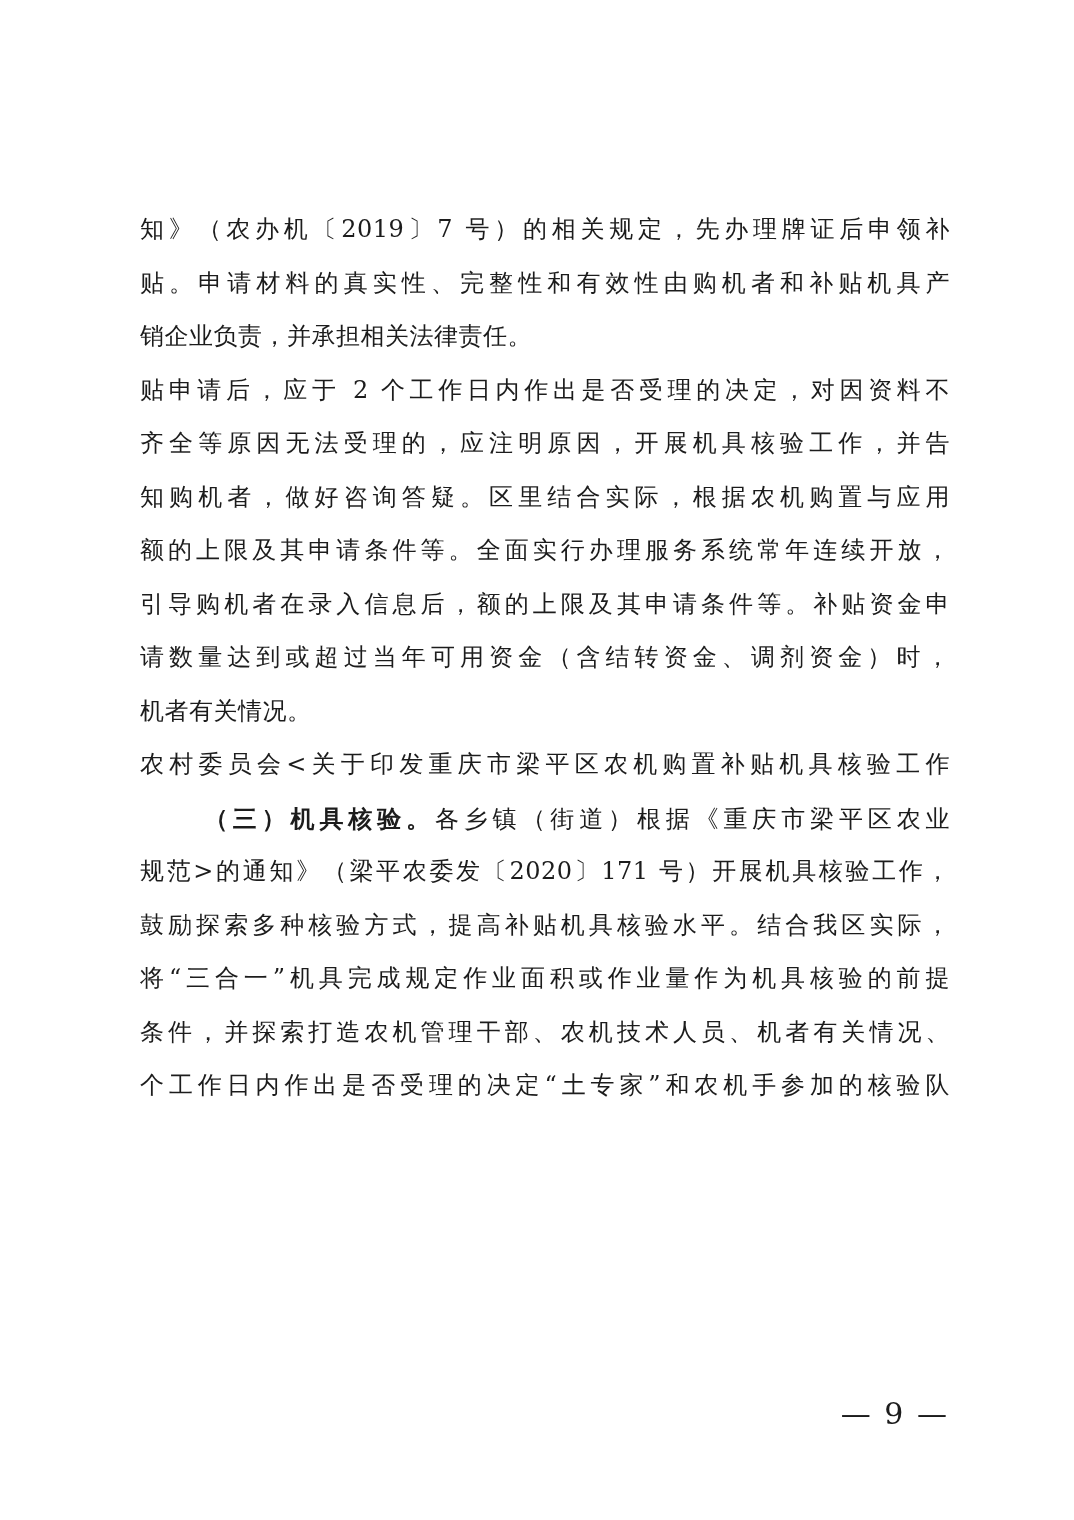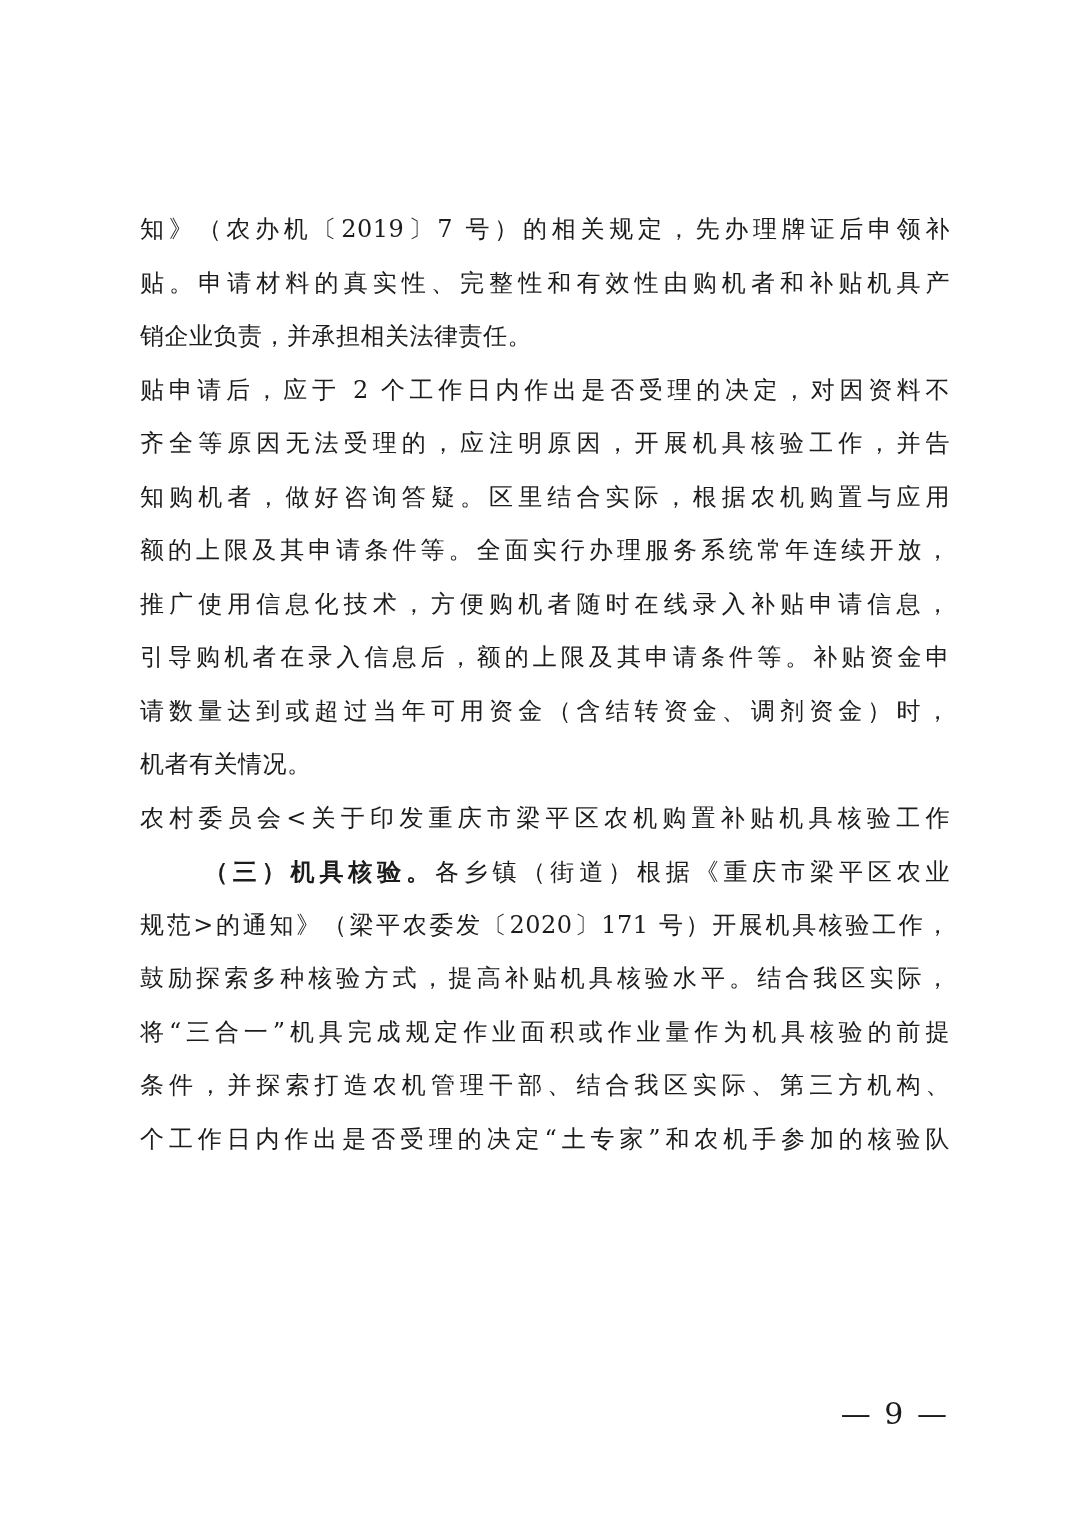--- a/index.html
+++ b/index.html
@@ -64,31 +64,30 @@
       <div class="para">
         <div class="line"><span>知》（农办机〔2019〕7 号）的相关规定，先办理牌证后申领补</span></div>
         <div class="line"><span>贴。申请材料的真实性、完整性和有效性由购机者和补贴机具产</span></div>
         <div class="line last-short"><span>销企业负责，并承担相关法律责任。</span></div>
       </div>
       <div class="para">
         <div class="line"><span>贴申请后，应于 2 个工作日内作出是否受理的决定，对因资料不</span></div>
         <div class="line"><span>齐全等原因无法受理的，应注明原因，开展机具核验工作，并告</span></div>
         <div class="line"><span>知购机者，做好咨询答疑。区里结合实际，根据农机购置与应用</span></div>
         <div class="line"><span>额的上限及其申请条件等。全面实行办理服务系统常年连续开放，</span></div>
-        <div class="line"><span>推广使用信息化技术，方便购机者随时在线录入补贴申请信息，</span></div>
         <div class="line"><span>引导购机者在录入信息后，额的上限及其申请条件等。补贴资金申</span></div>
         <div class="line"><span>请数量达到或超过当年可用资金（含结转资金、调剂资金）时，</span></div>
         <div class="line last-short"><span>机者有关情况。</span></div>
       </div>
       <div class="para">
         <div class="line"><span>农村委员会&lt;关于印发重庆市梁平区农机购置补贴机具核验工作</span></div>
         <div class="line indented"><span class="seg-bold">（三）机具核验。</span><span>各乡镇（街道）根据《重庆市梁平区农业</span></div>
         <div class="line"><span>规范&gt;的通知》（梁平农委发〔2020〕171 号）开展机具核验工作，</span></div>
         <div class="line"><span>鼓励探索多种核验方式，提高补贴机具核验水平。结合我区实际，</span></div>
         <div class="line"><span>将“三合一”机具完成规定作业面积或作业量作为机具核验的前提</span></div>
-        <div class="line"><span>条件，并探索打造农机管理干部、结合我区实际、第三方机构、</span></div>
+        <div class="line"><span>条件，并探索打造农机管理干部、农机技术人员、机者有关情况、</span></div>
         <div class="line"><span>个工作日内作出是否受理的决定“土专家”和农机手参加的核验队</span></div>
       </div>
     </div>
   <div class="footer">
     <span>— 9 —</span>
   </div>
 </div>
 
 </body></html>

